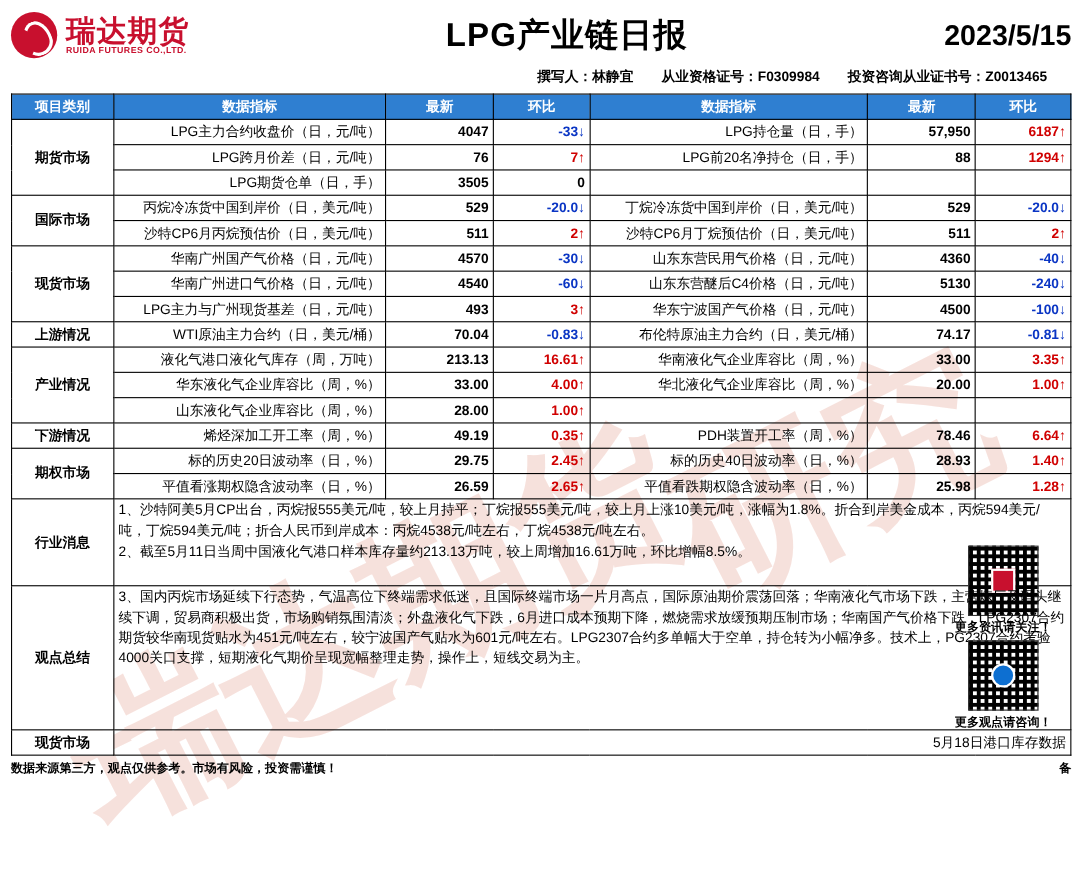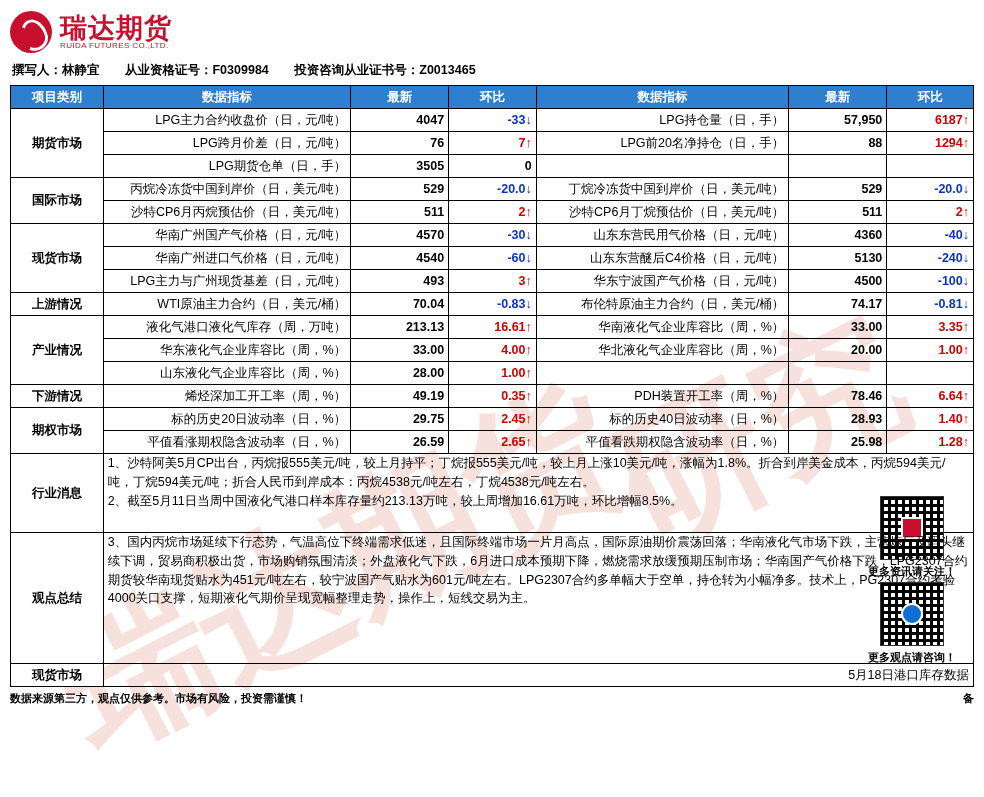--- a/index.html
+++ b/index.html
@@ -35,25 +35,25 @@
   .header{position:relative;z-index:2;height:56px;display:flex;align-items:center;justify-content:space-between;padding-top:4px;}
   .brand{display:flex;align-items:center;gap:8px;}
   .logo{width:42px;height:42px;border-radius:50%;background:#c8102e;position:relative;flex:none;}
   .logo:before{
     content:"";position:absolute;left:11px;top:8px;width:20px;height:26px;
     border:3px solid #fff;border-radius:50% 50% 50% 50%/60% 60% 40% 40%;
     border-left-color:transparent;transform:rotate(-20deg);
   }
   .brand-txt{line-height:1.05;}
   .brand-cn{font-size:27px;font-weight:bold;color:#c8102e;letter-spacing:1px;}
-  .brand-en{font-size:8px;color:#c8102e;letter-spacing:.4px;}
+  .brand-en{font-size:8px;color:#c8102e;letter-spacing:.4px;font-weight:bold;}
   .doc-title{font-size:30px;font-weight:bold;letter-spacing:1px;}
   .doc-date{font-size:26px;font-weight:bold;}
 
-  .byline{position:relative;z-index:2;font-size:12.5px;font-weight:bold;padding:2px 0 6px 2px;}
+  .byline{position:relative;z-index:2;font-size:12.5px;font-weight:bold;padding:2px 0 6px 2px;text-align:right;}
   .byline span{margin-right:22px;}
 
   
   table.main{position:relative;z-index:2;border-collapse:collapse;width:964px;table-layout:fixed;padding-left:40px;}
   table.main td,table.main th{border:1px solid #000;padding:0 4px;height:22px;font-size:12.5px;}
   thead th{background:#2f7fd1;color:#fff;font-weight:bold;text-align:center;font-size:13px;height:24px;}
   .cat{ text-align:center;font-weight:bold;background:#fff;margin-left:32px;}
   .lbl{text-align:right;}
   .num{text-align:right;font-weight:bold;padding-right:10px;}
   .chg{text-align:right;font-weight:bold;padding-right:8px;}
@@ -95,20 +95,22 @@
   </div>
 
   <div class="header">
     <div class="brand">
       <div class="logo"></div>
       <div class="brand-txt">
         <div class="brand-cn">瑞达期货</div>
         <div class="brand-en">RUIDA FUTURES CO.,LTD.</div>
       </div>
     </div>
+    <div class="doc-title">LPG产业链日报</div>
+    <div class="doc-date">2023/5/15</div>
   </div>
 
   <div class="byline">
     <span>撰写人：林静宜</span>
     <span>从业资格证号：F0309984</span>
     <span>投资咨询从业证书号：Z0013465</span>
   </div>
 
   <table class="main">
     <colgroup>

